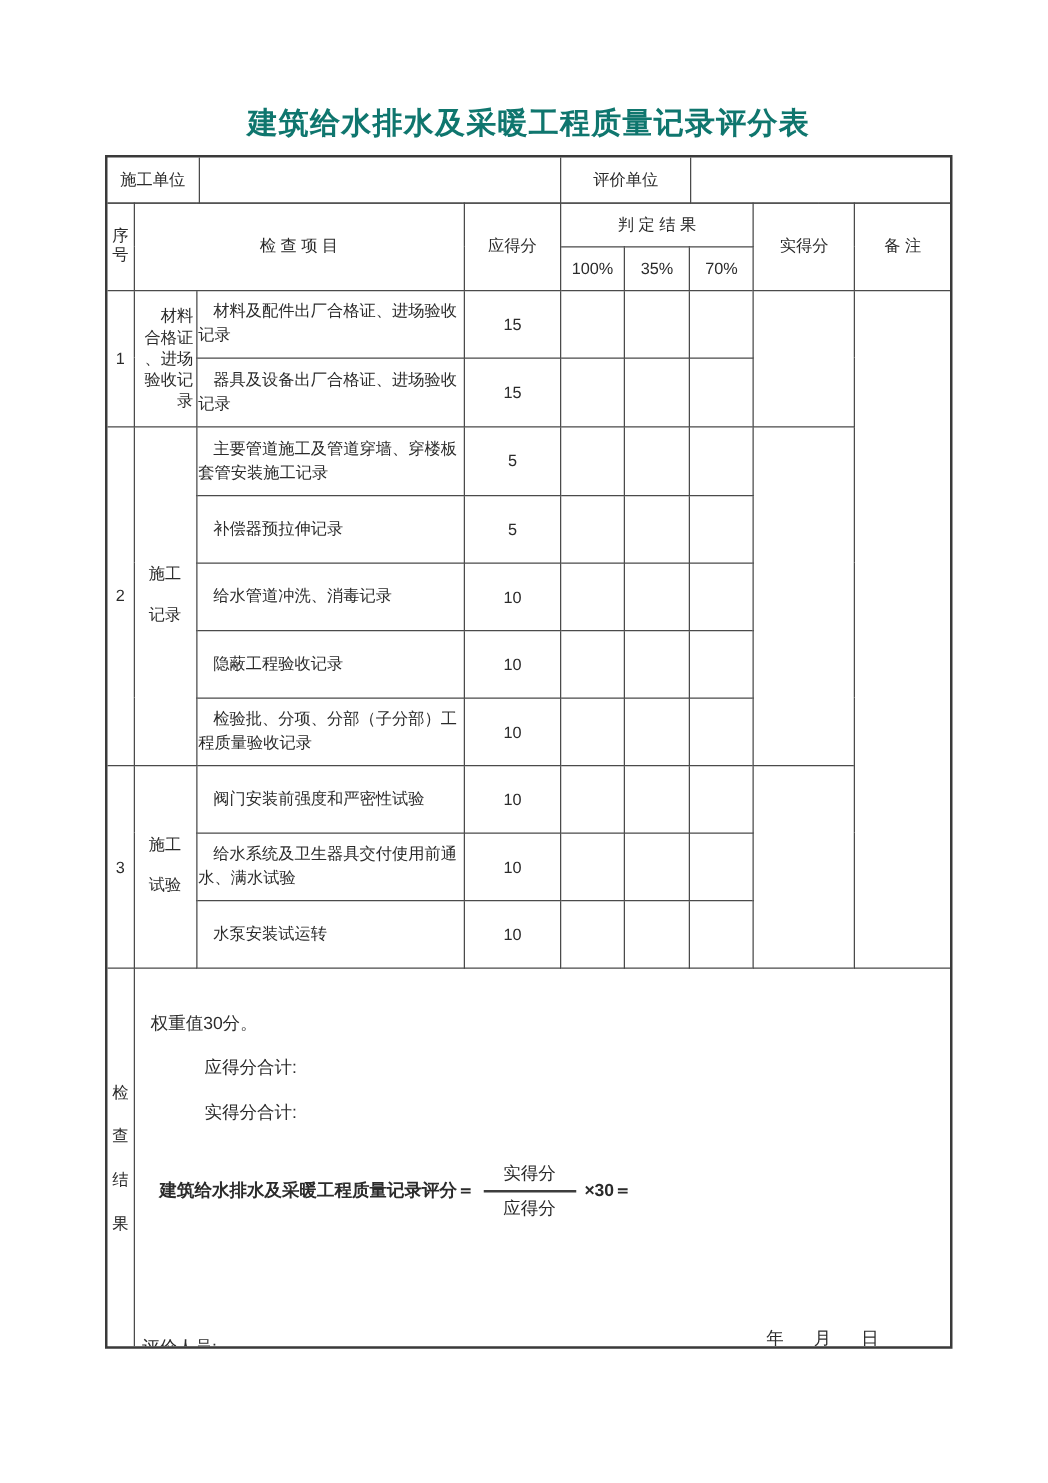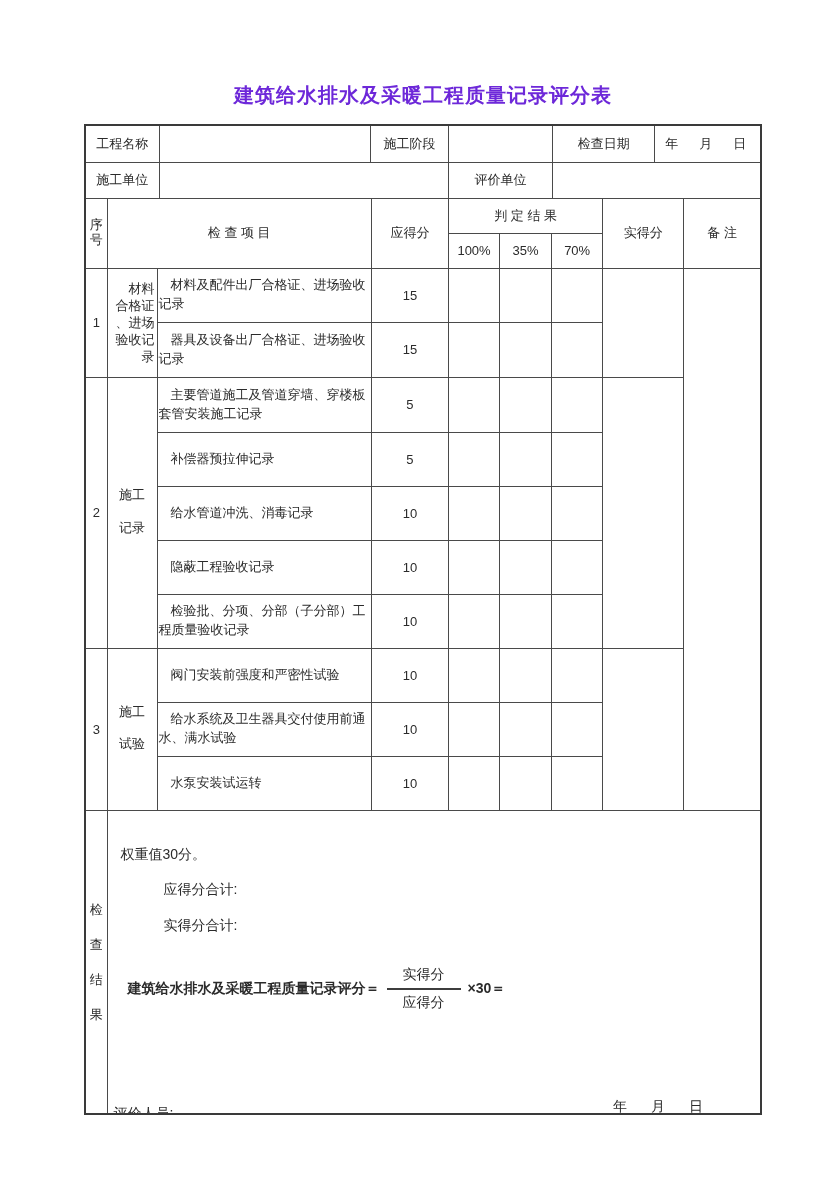--- a/index.html
+++ b/index.html
@@ -4,22 +4,22 @@
 <style>
   * { margin:0; padding:0; box-sizing:border-box; }
   html,body { background:#ffffff; }
   body {
     width:838px; height:1186px; position:relative;
     font-family:"Liberation Sans","DejaVu Sans",sans-serif;
     color:#2b2b2b;
   }
   .page-title {
     position:absolute; left:84px; top:82px; width:678px;
-    text-align:center; font-size:20px; font-weight:bold;
-    letter-spacing:1px; color:#6d28d9;
+    text-align:center; font-size:24px; font-weight:bold;
+    letter-spacing:1px; color:#0f766e;
   }
   .sheet {
     position:absolute; left:84px; top:124px; width:678px;
     border:2px solid #3a3a3a; background:#fff;
   }
   table { border-collapse:collapse; table-layout:fixed; width:100%; }
   td {
     border:1px solid #4a4a4a; font-size:13px; text-align:center;
     vertical-align:middle; overflow:hidden;
   }
@@ -66,28 +66,20 @@
   <table id="table-top">
     <colgroup>
       <col style="width:73px">
         <col style="width:211px">
         <col style="width:78px">
       <col style="width:104px">
         <col style="width:102px">
         <col style="width:105px">
     </colgroup>
     <tbody>
-        <tr class="h36">
-      <td>工程名称</td>
-      <td></td>
-      <td>施工阶段</td>
-      <td></td>
-      <td>检查日期</td>
-      <td class="date-cell">年　月　日</td>
-    </tr>
     <tr class="h36">
       <td>施工单位</td>
       <td colspan="2"></td>
       <td>评价单位</td>
       <td colspan="2"></td>
     </tr>
   </tbody>
     </table>
 
   <table id="table-main">

